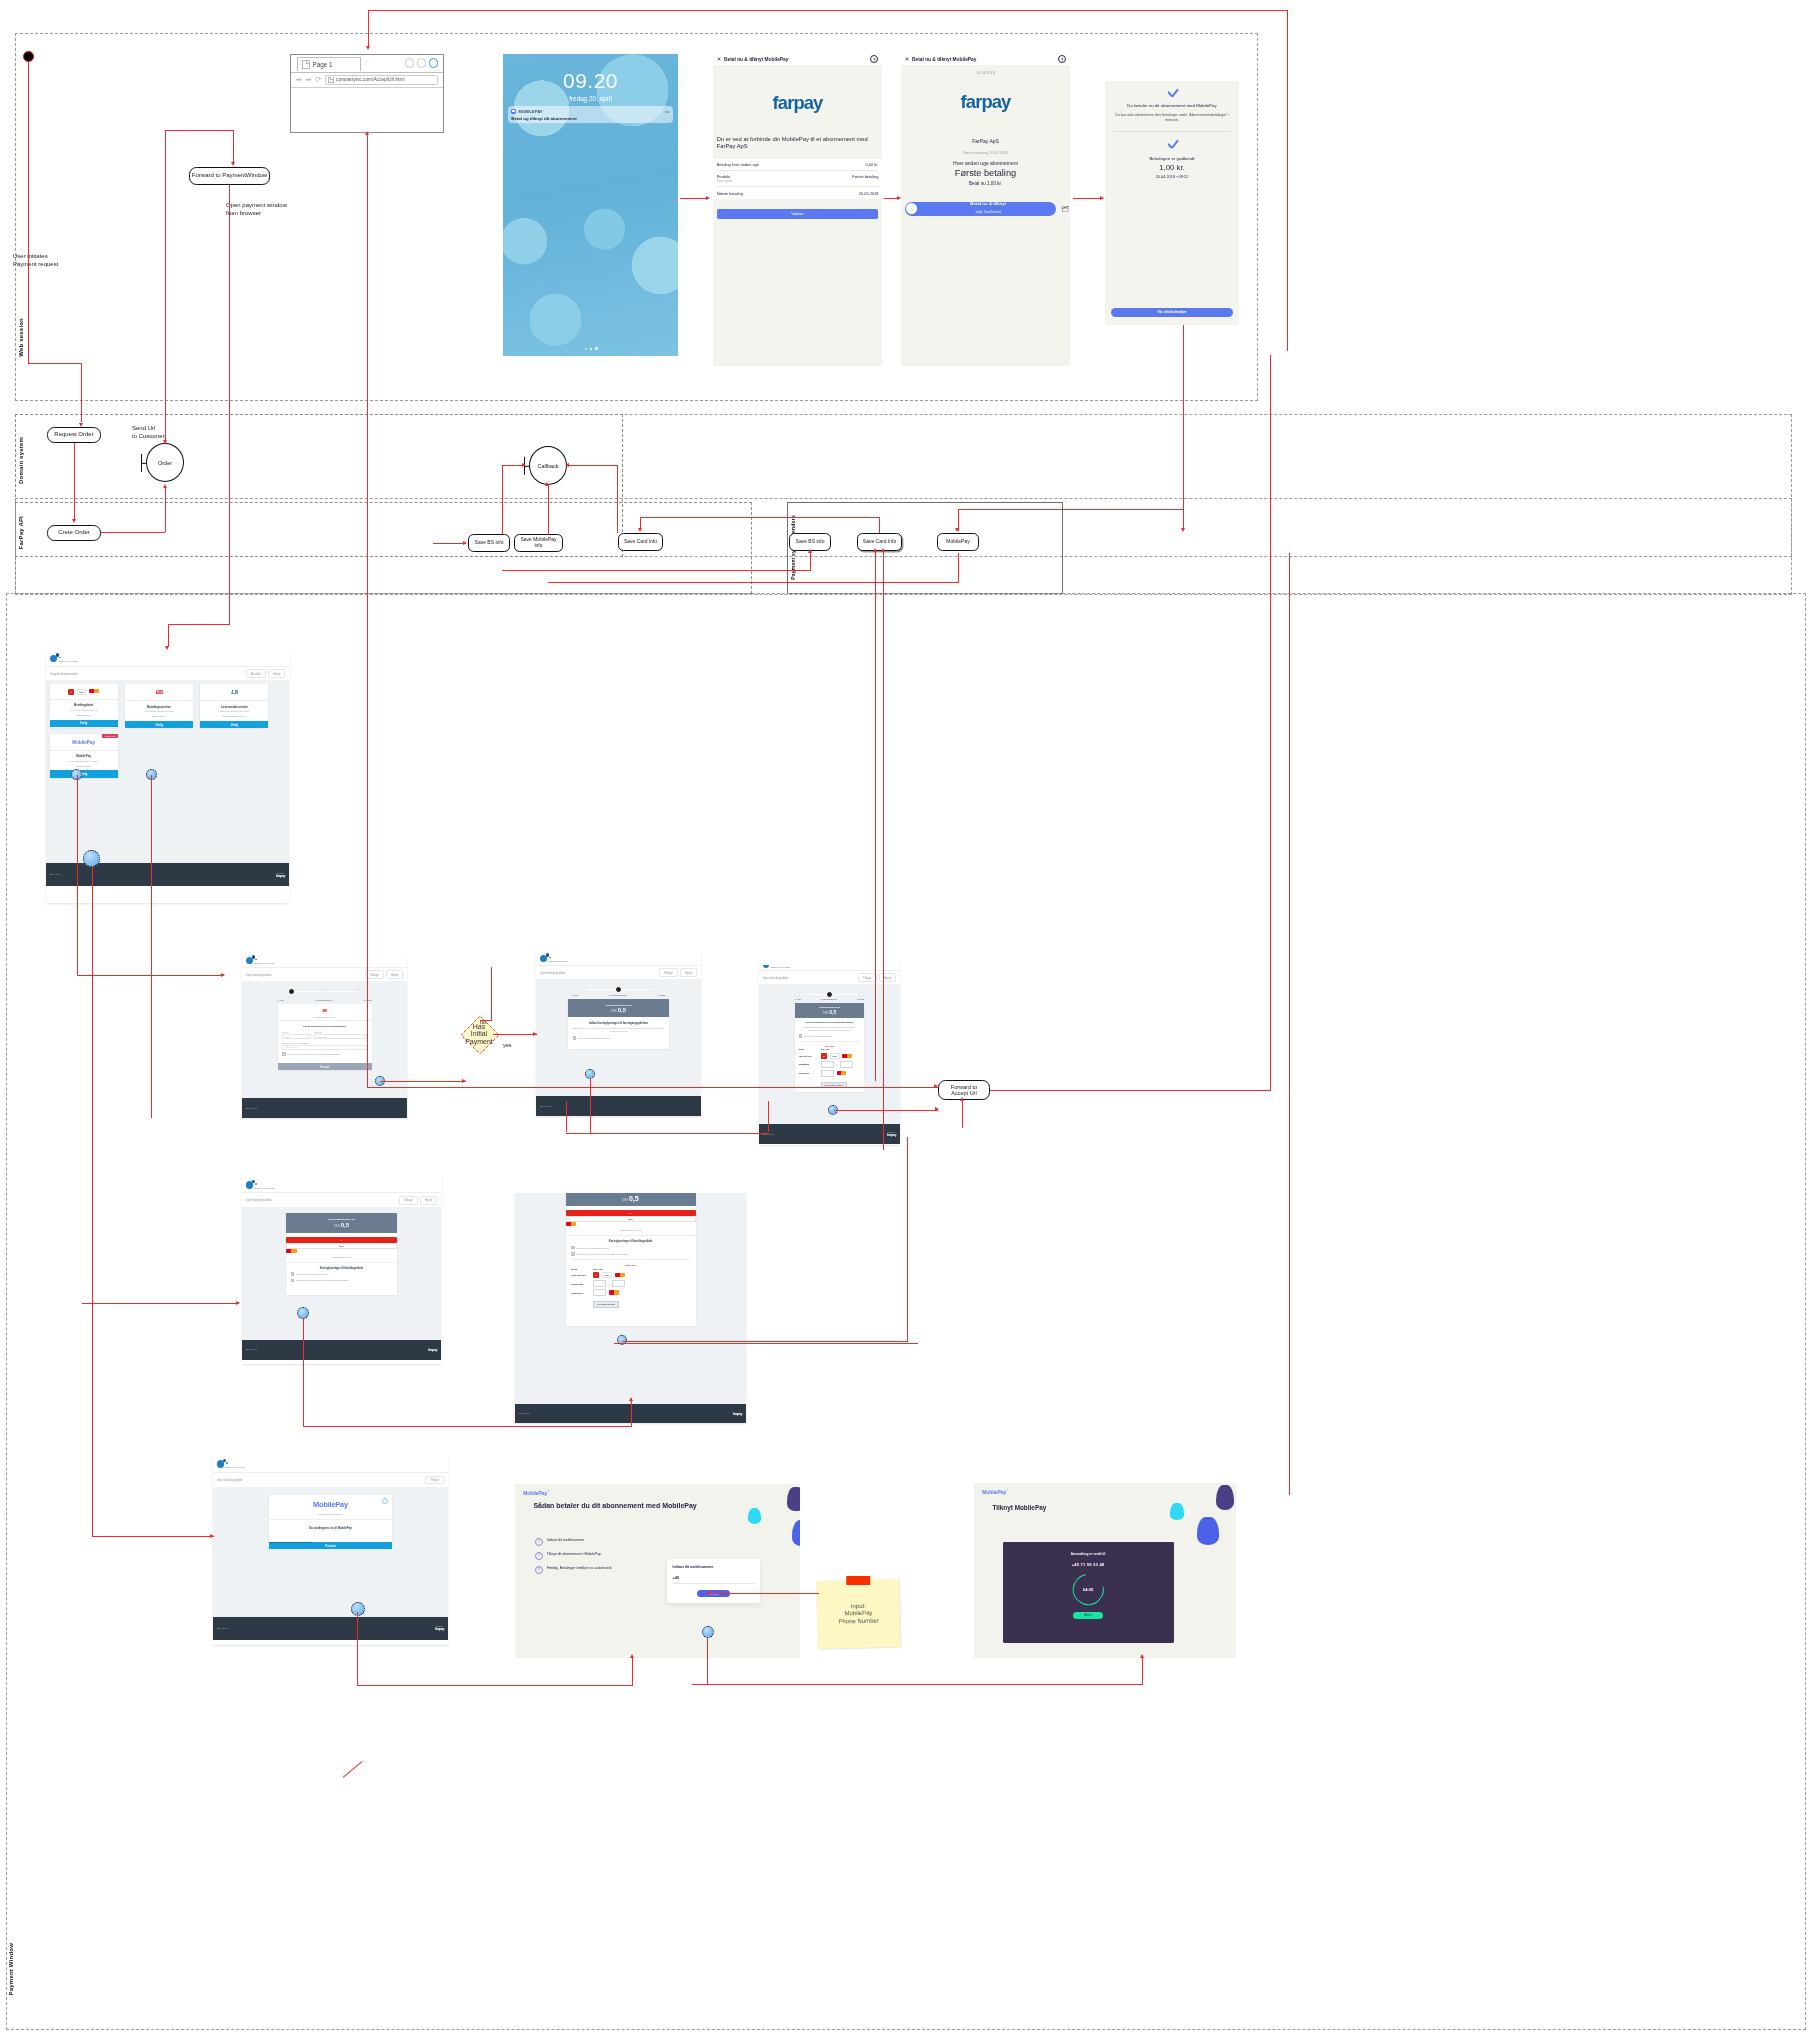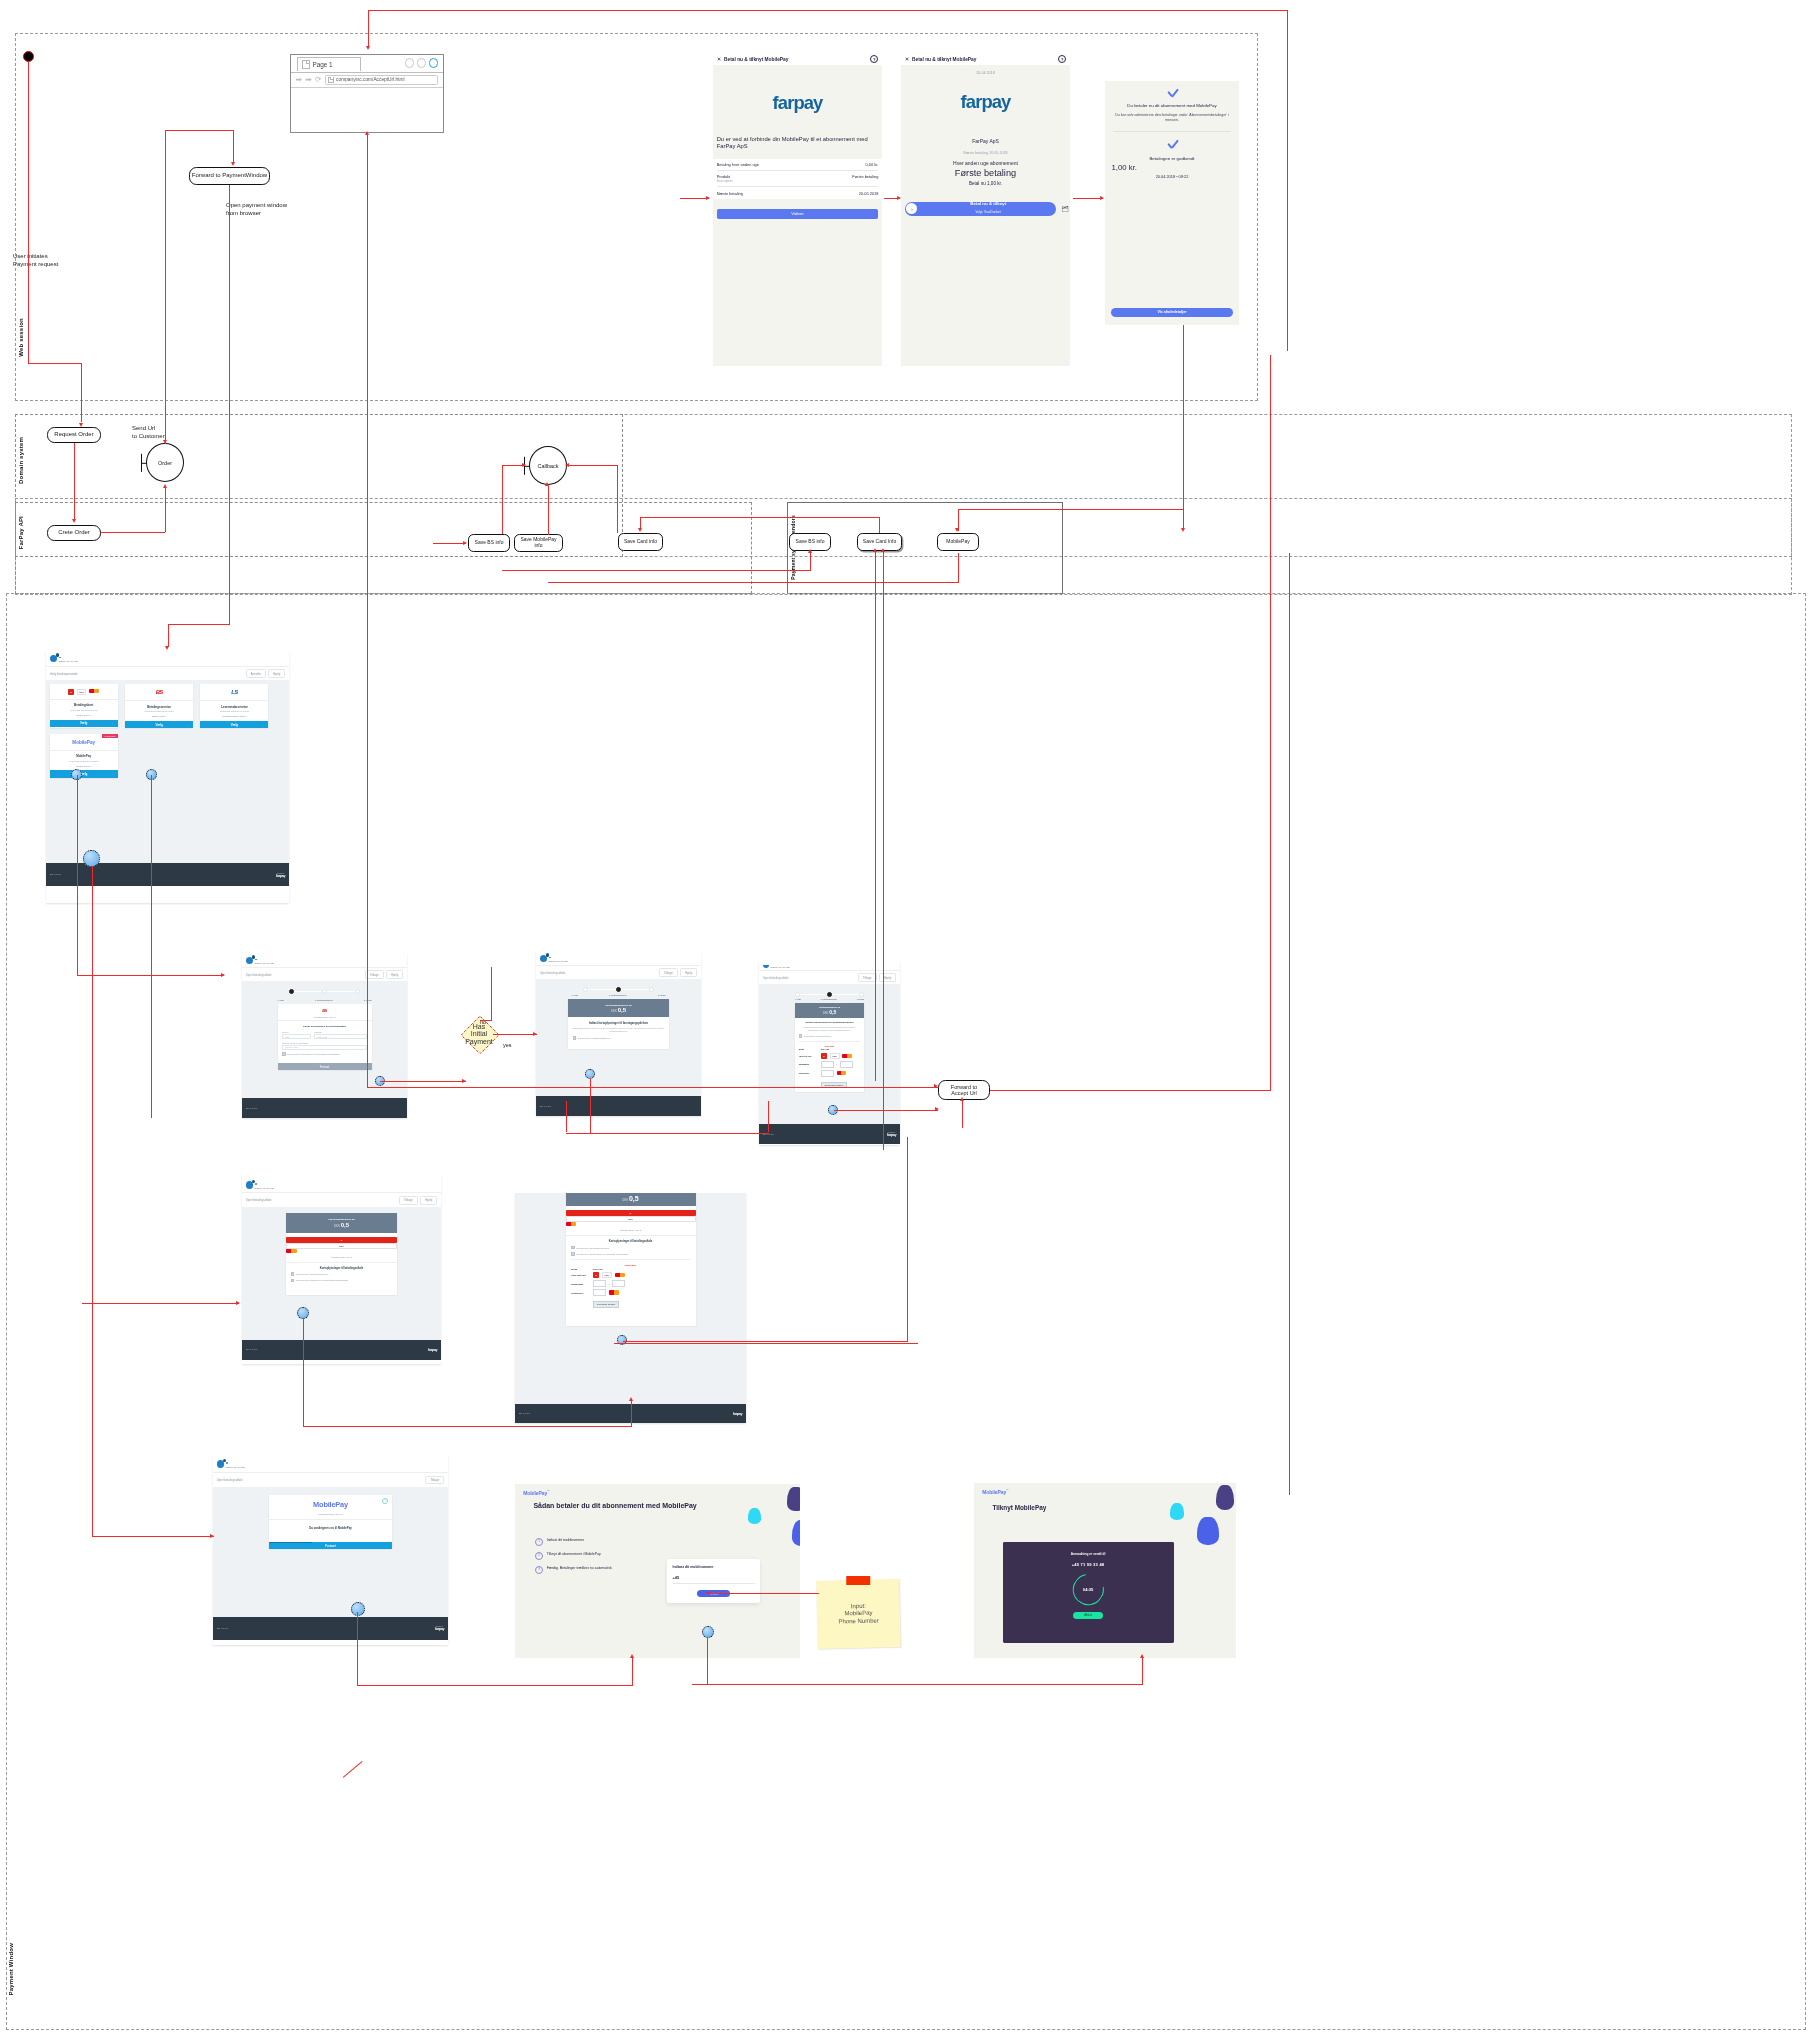--- a/index.html
+++ b/index.html
@@ -253,20 +253,37 @@
       <span class="navarrow" style="transform:scaleX(1)">➡</span>
       <span class="navarrow">⟳</span>
       <span class="urlbox">
         <span class="doc-ic" style="width:3.7px;height:4.6px;"></span>
         <span>companyinc.com/AcceptUrl.html</span>
       </span>
     </div>
     <div class="body" style="height:44px;"></div>
   </div>
 
+  <div class="phone" style="left:503px;top:54px;width:175px;height:302px;">
+    <div class="lockscreen">
+      <div class="lock-time">09.20</div>
+      <div class="lock-date">fredag 20. april</div>
+      <div class="notif">
+        <div class="hd">
+          <span class="mpic"></span>
+          <span>MOBILEPAY</span>
+          <span class="nu">nu</span>
+        </div>
+        <div class="bd">Betal og tilknyt dit abonnement</div>
+      </div>
+      <div class="lock-dots">
+        <span></span><span class="on"></span><em></em>
+      </div>
+    </div>
+  </div>
 
   <div class="phone" style="left:713px;top:53px;width:169px;height:313px;">
     <div class="mp-sheet">
       <div class="mp-top">
         <span class="x">✕</span>
         <span>Betal nu &amp; tilknyt MobilePay</span>
         <span class="q">?</span>
       </div>
       <div class="farpay-logo" style="margin-top:28.5px;">farpay</div>
       <div class="mp-desc" style="margin-top:24px;">Du er ved at forbinde din MobilePay til et abonnement med FarPay ApS</div>
@@ -316,21 +333,21 @@
   </div>
 
   <div class="phone" style="left:1105px;top:81px;width:134px;height:244px;">
     <div style="position:absolute;inset:0;background:#f4f4ef;padding:7.4px 6.4px;box-sizing:border-box;">
       <div class="chk"></div>
       <div style="text-align:center;font-size:4.4px;color:#2b2343;margin-top:5.5px;line-height:1.3;">Du betaler nu dit abonnement med MobilePay</div>
       <div style="text-align:center;font-size:3.5px;color:#4a4460;margin-top:4.6px;line-height:1.35;">Du kan selv administrere dine betalinger under 'Abonnementsbetalinger' i menuen.</div>
       <div style="height:0.5px;background:#e3e3dc;margin:8.3px 1.8px;"></div>
       <div class="chk" style="margin-top:7.4px;"></div>
       <div style="text-align:center;font-size:4.4px;color:#2b2343;margin-top:6.4px;">Betalingen er godkendt</div>
-      <div style="font-size:7.8px;color:#2b2343;margin-top:2.8px;">1,00 kr.</div>
+      <div style="text-align:center;font-size:7.8px;color:#2b2343;margin-top:2.8px;">1,00 kr.</div>
       <div style="text-align:center;font-size:3.9px;color:#2b2343;margin-top:1.8px;">20.04.2018 • 09:22</div>
       <div style="position:absolute;left:6.4px;right:6.4px;bottom:8.3px;height:9.2px;border-radius:5px;background:#5a78f0;color:#fff;font-size:3.7px;font-weight:700;display:flex;align-items:center;justify-content:center;">Vis aftaledetaljer</div>
     </div>
   </div>
 
   <div class="startdot" style="left:23px;top:51px;"></div>
   <div class="edge-lbl" style="left:13px;top:253px;">User initiates
 Payment request</div>
 
   <div class="node" style="left:189px;top:167px;width:81px;height:17.5px;">Forward to PaymentWindow</div>

